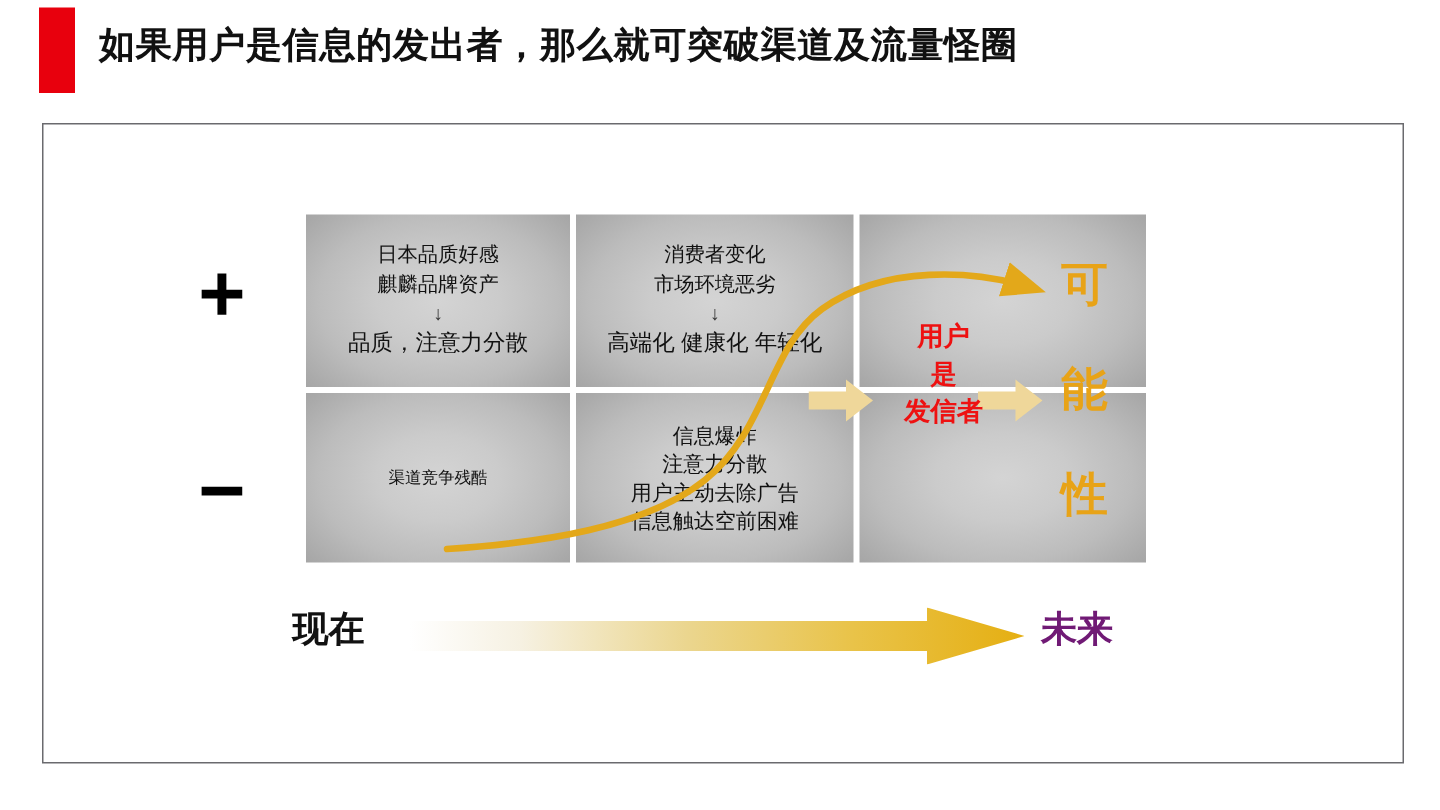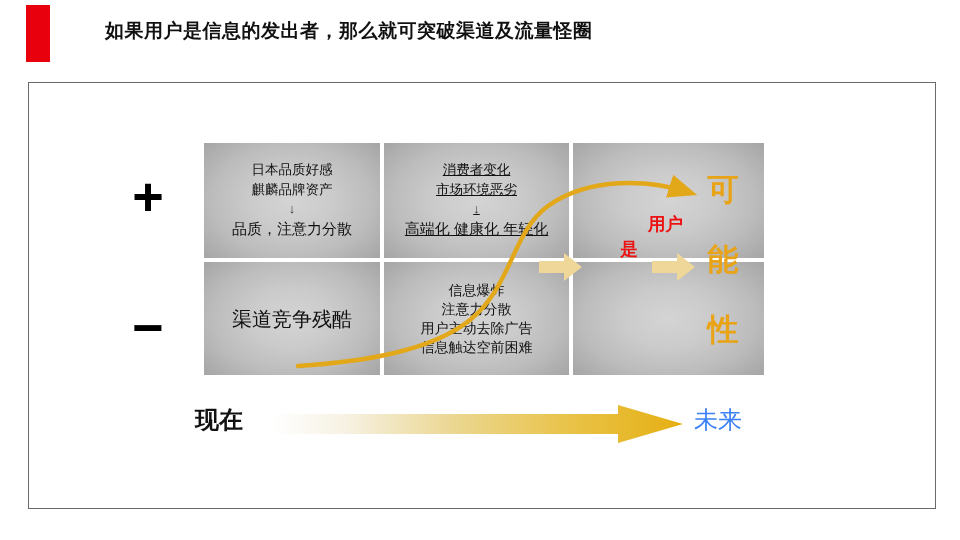--- a/index.html
+++ b/index.html
@@ -23,27 +23,26 @@
     width: 24px;
     height: 57px;
     background: #E8000D;
   }
   .title-text {
     position: absolute;
     left: 66px;
     top: 14px;
     width: 840px;
     height: 34px;
-    font-size: 19px;
+    font-size: 24px;
     font-weight: bold;
     color: #111111;
     letter-spacing: 0.5px;
     line-height: 34px;
     white-space: nowrap;
-    margin-left: 39px;
   }
 
   
   .content-frame {
     position: absolute;
     left: 28px;
     top: 82px;
     width: 908px;
     height: 427px;
     border: 1px solid #6a6a6e;
@@ -97,31 +96,31 @@
     line-height: 20px;
     background:
       radial-gradient(ellipse 78% 85% at 50% 50%,
         #d4d4d4 0%,
         #cbcbcb 30%,
         #bcbcbc 58%,
         #a9a9a9 82%,
         #9d9d9d 100%);
   }
   .cell-tl { left: 0px;   top: 0px;   width: 176px; height: 115px; }
-  .cell-tm { left: 180px; top: 0px;   width: 185px; height: 115px; text-decoration: underline; }
+  .cell-tm { left: 180px; top: 0px;   width: 185px; height: 115px; }
   .cell-tr { left: 369px; top: 0px;   width: 191px; height: 115px; }
   .cell-bl { left: 0px;   top: 119px; width: 176px; height: 113px; }
   .cell-bm { left: 180px; top: 119px; width: 185px; height: 113px; }
   .cell-br { left: 369px; top: 119px; width: 191px; height: 113px; }
 
   .cell-lines { padding: 0 6px; }
   .cell-lines .ln { white-space: nowrap; }
   .cell-lines .arrow-down { font-size: 13px; line-height: 17px; color: #333; }
   .cell-lines .big { font-size: 15px; line-height: 24px; }
-  .bl-lines .ln { line-height: 30px; font-size: 20px; }
+  .bl-lines .ln { line-height: 30px; font-size: 11px; }
   .bm-lines .ln { line-height: 19px; font-size: 14px; }
 
   
   .possibility {
     position: absolute;
     left: 697px;
     top: 155px;
     width: 52px;
     height: 210px;
     color: #E8A317;
@@ -140,21 +139,21 @@
     left: 575px;
     top: 212px;
     width: 108px;
     z-index: 7;
     color: #EE1111;
     font-size: 17.5px;
     font-weight: bold;
     line-height: 25px;
     text-align: center;
   }
-  .red-label .l1 { text-align: right; }
+  .red-label .l1 { text-align: center; }
   .red-label .l2 { text-align: center; }
   .red-label .l3 { text-align: center; letter-spacing: 0px; }
 
   
   .gold-arrow {
     position: absolute;
     z-index: 5;
   }
 
   
@@ -176,22 +175,22 @@
     font-weight: bold;
     color: #111111;
     line-height: 36px;
   }
   .tl-future {
     position: absolute;
     left: 694px;
     top: 402px;
     width: 110px;
     font-size: 24px;
-    font-weight: normal;
-    color: #3b82f6;
+    font-weight: bold;
+    color: #701a75;
     line-height: 36px;
   }
   .tl-arrow {
     position: absolute;
     left: 273px;
     top: 405px;
     width: 410px;
     height: 38px;
   }
 </style>
@@ -268,20 +267,21 @@
 
 <div class="possibility">
   <span>可</span>
   <span>能</span>
   <span>性</span>
 </div>
 
 <div class="red-label">
   <div class="l1">用户</div>
   <div class="l2">是</div>
+  <div class="l3">发信者</div>
 </div>
 
 <div class="tl-now">现在</div>
 <div class="tl-future">未来</div>
 
 <svg class="tl-arrow" viewBox="0 0 410 38" preserveAspectRatio="none" xmlns="http://www.w3.org/2000/svg">
   <defs>
     <linearGradient id="tlGrad" x1="0" y1="0" x2="1" y2="0">
       <stop offset="0%" stop-color="#FFFFFF"></stop>
       <stop offset="18%" stop-color="#F6F1E2"></stop>

